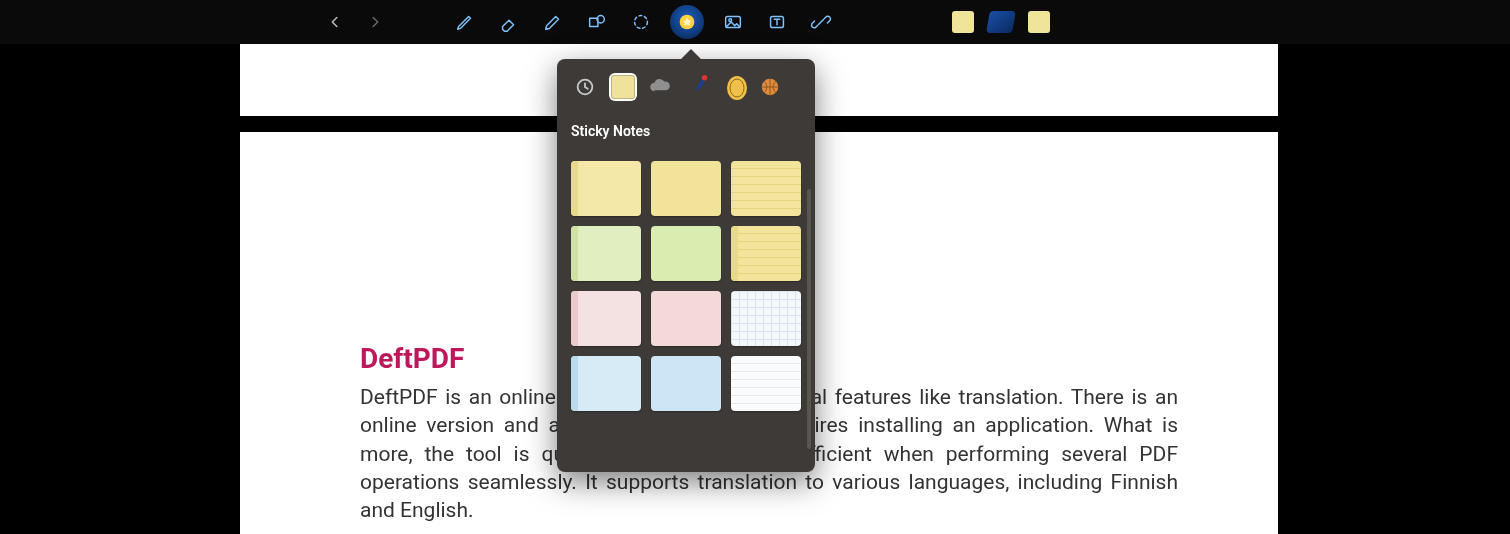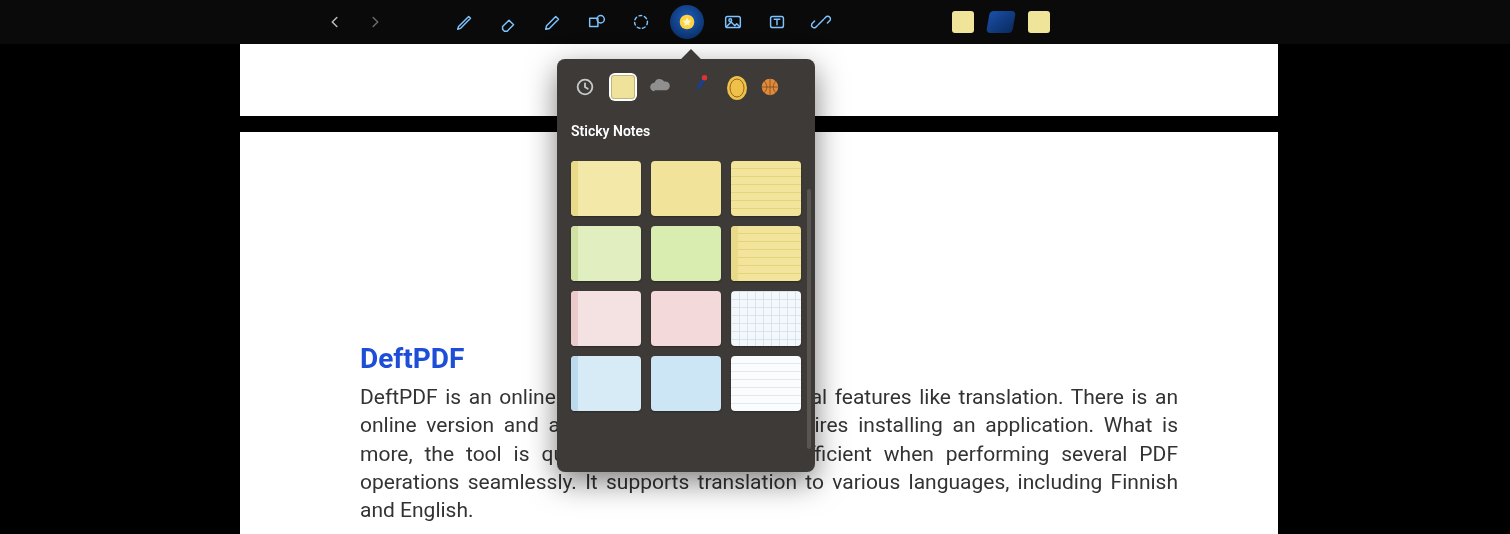--- a/index.html
+++ b/index.html
@@ -18,21 +18,21 @@
   .swatch-sm { width:22px; height:22px; background:#f0e49a; border-radius:3px; }
   .eraser-sm { width:26px; height:22px; position:relative; }
   .eraser-sm::before { content:""; position:absolute; inset:0; background:linear-gradient(135deg,#1a4fa8,#0a2a5e); border-radius:4px; transform:skewX(-10deg); }
 
   .canvas { position:absolute; top:44px; left:240px; right:232px; bottom:0; background:#000; }
   .page-white-top { position:absolute; top:0; left:0; right:0; height:72px; background:#fff; }
   .page-sep { position:absolute; top:78px; left:0; right:0; height:10px; background:#000; }
   .page-white-main { position:absolute; top:88px; left:0; right:0; bottom:0; background:#fff; }
 
   .doc { position:absolute; top:210px; left:120px; right:100px; color:#2b2b2b; }
-  .doc-title { font-size:28px; font-weight:700; color:#1d4ed8; margin-bottom:8px; }
+  .doc-title { font-size:28px; font-weight:700; color:#be185d; margin-bottom:8px; }
   .doc-p { font-size:21px; line-height:1.35; text-align:justify; margin-bottom:20px; color:#333; }
 
   
   .popover { position:absolute; top:59px; left:557px; width:258px; height:413px; background:#3d3a37; border-radius:8px; box-shadow:0 10px 30px rgba(0,0,0,0.5); }
   .popover-arrow { position:absolute; top:-7px; left:127px; width:14px; height:14px; background:#3d3a37; transform:rotate(45deg); }
   .cat-row { display:flex; align-items:center; gap:10px; padding:14px 14px 10px 14px; }
   .cat-btn { width:28px; height:28px; border-radius:6px; display:flex; align-items:center; justify-content:center; }
   .cat-btn.selected { background:#fff; padding:2px; }
   .cat-note { width:24px; height:24px; background:#efe29a; border:1px solid rgba(0,0,0,0.2); border-radius:3px; }
   .cat-cloud { color:#8f8f8f; }

